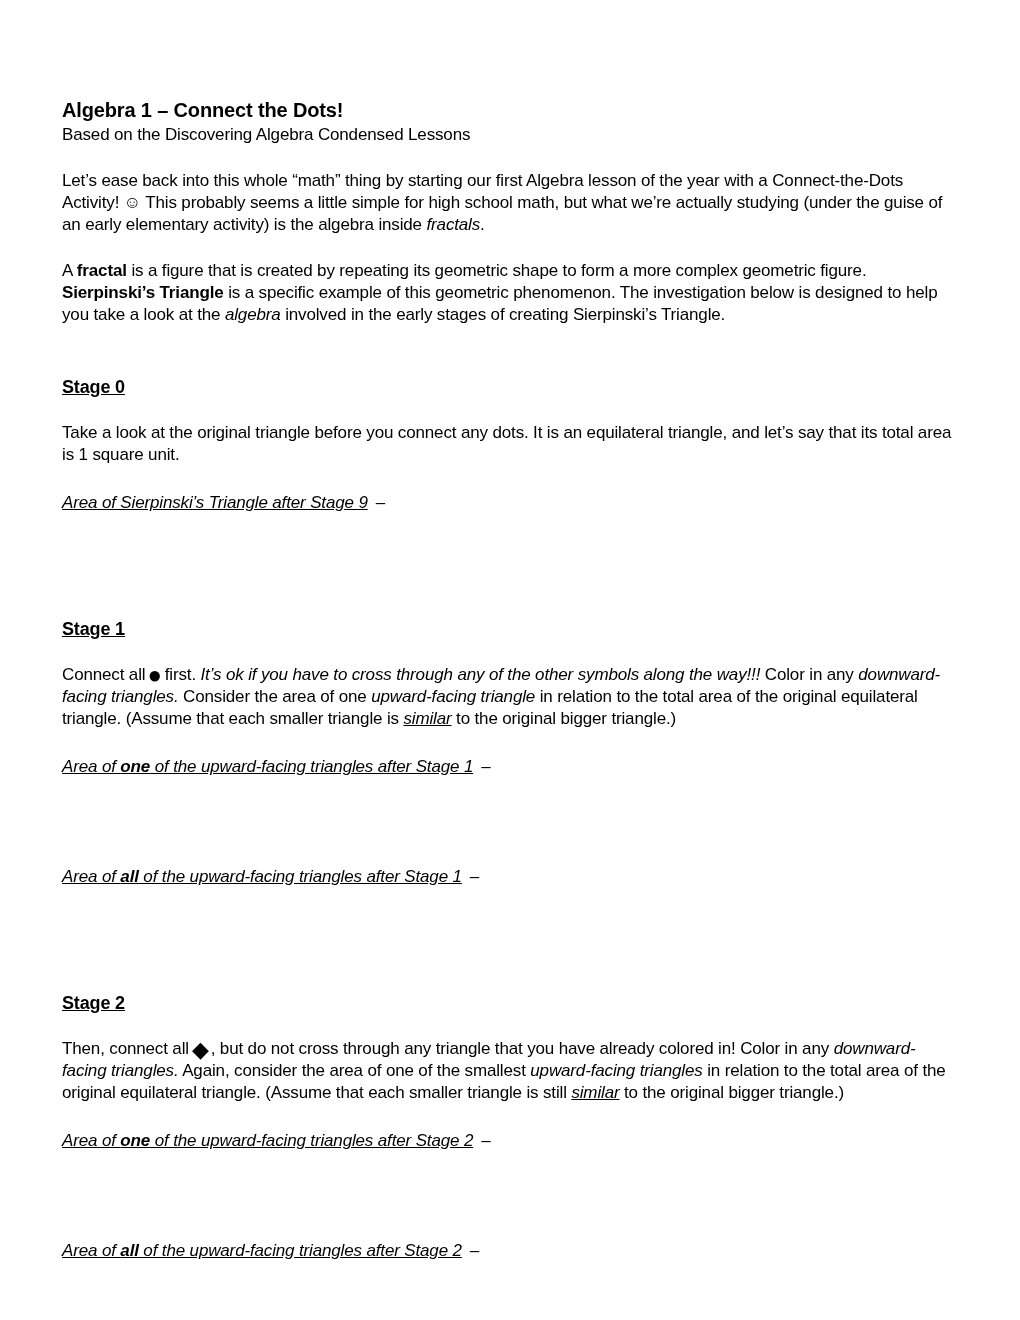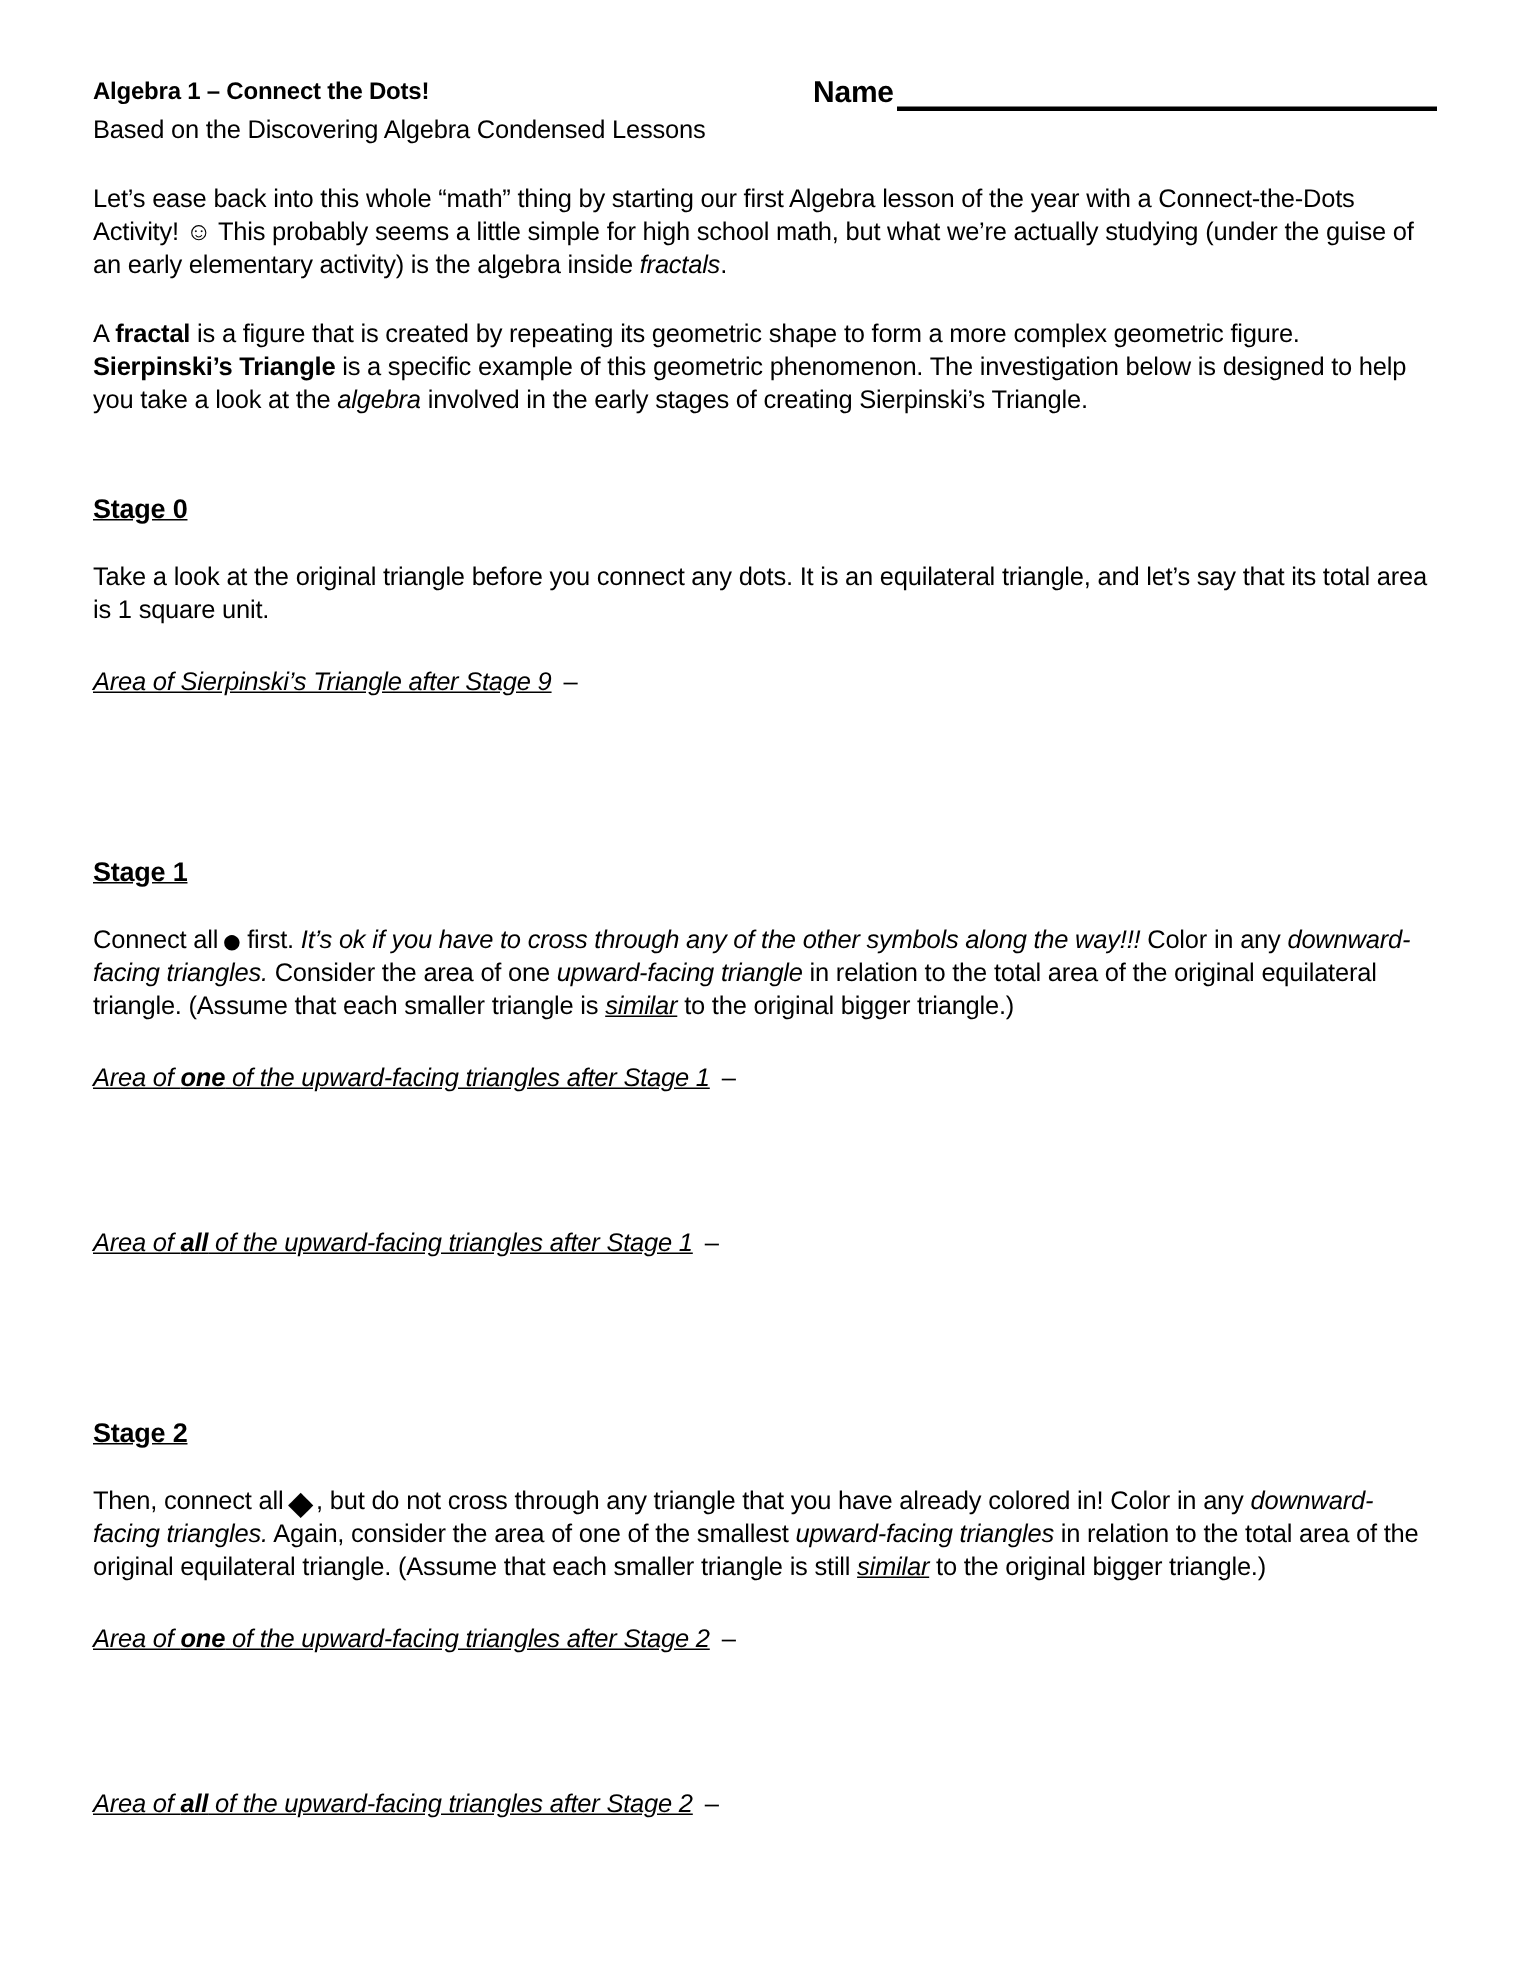--- a/index.html
+++ b/index.html
@@ -14,23 +14,24 @@
     color: #000000;
     letter-spacing: -0.15px;
     padding: 50px 62px 0 62px;
   }
   .header-row {
     display: flex;
     align-items: flex-end;
   }
   .doc-title {
     width: 480px;
-    font-size: 16px;
+    font-size: 20px;
     line-height: 24px;
     font-weight: bold;
+    margin-top: 48px;
   }
   .name-group {
     flex: 1;
     display: flex;
     align-items: flex-end;
   }
   .name-label {
     font-size: 20px;
     line-height: 24px;
     font-weight: bold;
@@ -78,24 +79,20 @@
   }
   .smiley {
     font-size: 17px;
   }
 </style>
 </head>
 <body>
 
 <div class="header-row">
   <h1 class="doc-title">Algebra 1 – Connect the Dots!</h1>
-  <div class="name-group">
-    <span class="name-label">Name</span>
-    <span class="name-line"></span>
-  </div>
 </div>
 <div class="subtitle">Based on the Discovering Algebra Condensed Lessons</div>
 
 <p class="para"><span>Let’s ease back into this whole “math” thing by starting our first Algebra lesson of the year with a Connect-the-Dots Activity! </span><span class="smiley">☺</span><span> This probably seems a little simple for high school math, but what we’re actually studying (under the guise of an early elementary activity) is the algebra inside </span><span class="it">fractals</span><span>.</span></p>
 
 <p class="para"><span>A </span><span class="b">fractal</span><span> is a figure that is created by repeating its geometric shape to form a more complex geometric figure. </span><span class="b">Sierpinski’s Triangle</span><span> is a specific example of this geometric phenomenon. The investigation below is designed to help you take a look at the </span><span class="it">algebra</span><span> involved in the early stages of creating Sierpinski’s Triangle.</span></p>
 
 <h2 class="stage-heading">Stage 0</h2>
 
 <p class="para">Take a look at the original triangle before you connect any dots. It is an equilateral triangle, and let’s say that its total area is 1 square unit.</p>

